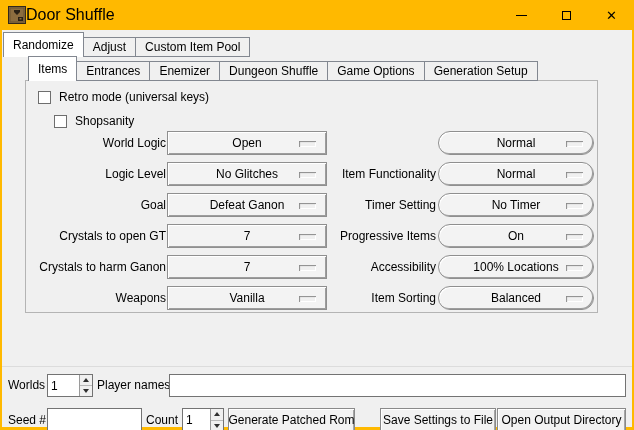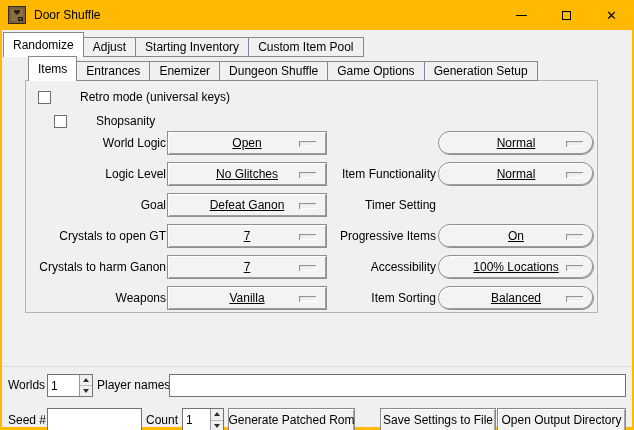--- a/index.html
+++ b/index.html
@@ -6,47 +6,47 @@
   body { background:#c8c8c8; font-family:"Liberation Sans", sans-serif; }
   .window{
     position:relative; width:634px; height:430px; background:#f0f0f0;
     box-shadow: inset 2px 0 0 #ffb900, inset -2px 0 0 #ffb900, inset 0 -3px 0 #ffb900;
     overflow:hidden; font-size:12px; color:#000;
   }
   
   .titlebar{ position:absolute; left:0; top:0; width:634px; height:30px;
     background:#ffb900; display:flex; align-items:center; }
   .app-icon{ margin-left:8px; width:18px; height:18px; flex:0 0 auto; }
-  .title-text{ margin-left:8px; font-size:12px; color:#000; }
+  .title-text{ font-size:16px; color:#000; }
   .win-controls{ margin-left:auto; display:flex; height:30px; }
   .win-btn{ width:45px; height:30px; display:flex; align-items:center; justify-content:center; cursor:default; }
   .min-glyph{ display:block; width:11px; height:1px; background:#000; }
   .max-glyph{ display:block; width:9px; height:9px; border:1px solid #000; background:transparent; }
   .close-glyph{ font-size:13px; line-height:13px; color:#000; }
   
   .tabbar{ position:absolute; display:flex; align-items:flex-end; height:25px; z-index:4; }
   .tabbar.main{ left:3px; top:32px; }
   .tabbar.sub{ left:28px; top:56px; }
   .tab{ height:20px; line-height:19px; padding:0 9px; background:#f0f0f0;
     border:1px solid #828790; margin-left:-1px; white-space:nowrap; position:relative; }
   .tab:first-child{ margin-left:0;text-align:center; }
   .tab.active{ height:25px; line-height:24px; background:#fff; border-bottom:none; z-index:5; }
   
   .frame{ position:absolute; left:25px; top:80px; width:573px; height:233px;
     border:1px solid #b4b4b4; background:#f0f0f0; }
-  .checkbox-row{ position:absolute; left:12px; display:flex; align-items:center; height:16px;gap:21px; }
+  .checkbox-row{ position:absolute; left:12px; display:flex; align-items:center; height:16px; }
   .checkbox-row.row0{ top:8px; } .checkbox-row.row1{ top:32px;margin-left:16px; }
   .checkbox-box{ width:13px; height:13px; background:#fff; border:1px solid #6e6e6e; flex:0 0 auto; }
   .checkbox-label{ margin-left:8px; }
   .opt-label{ position:absolute; height:24px; line-height:24px; text-align:right; white-space:nowrap; }
   .opt-label.col-l{ left:0; width:140px; }
   .opt-label.col-r{ left:280px; width:130px; }
   .opt-menu{ position:absolute; height:24px; background:#f3f3f3; border:1px solid #8f8f8f;
     box-shadow: inset 1px 1px 0 #ffffff, inset -1px -1px 0 #9d9d9d;
-    display:flex; align-items:center; justify-content:center; cursor:default;text-decoration:underline; }
+    display:flex; align-items:center; justify-content:center; cursor:default; }
   .opt-menu.col-l{ left:141px; width:160px; }
   .opt-menu.col-r{ left:412px; width:156px;border-radius:12px; }
   .opt-value{ white-space:nowrap; }
   .opt-indicator{ position:absolute; right:10px; top:9px; width:17px; height:6px;
     background:#f0f0f0; box-shadow: inset 1px 1px 1px #8a8a8a, inset -1px -1px 0 #ffffff; }
   .r0{ top:50px; } .r1{ top:81px; } .r2{ top:112px; } .r3{ top:143px; } .r4{ top:174px; } .r5{ top:205px; }
   .notebook-bottom-line{ position:absolute; left:2px; top:366px; width:630px; height:1px; background:#dcdcdc; }
   
   .lbl{ position:absolute; height:23px; line-height:23px; white-space:nowrap; }
   .entry{ position:absolute; background:#fff; border:1px solid #737373; height:23px; display:flex; }
@@ -88,21 +88,20 @@
       </div>
       <div class="win-btn">
         <span class="close-glyph">✕</span>
       </div>
     </div>
   </div>
 
   <div class="tabbar main">
     <div class="tab active">Randomize</div>
     <div class="tab">Adjust</div>
-    <div class="tab">Starting Inventory</div>
     <div class="tab">Custom Item Pool</div>
   </div>
 
   <div class="tabbar sub">
     <div class="tab active">Items</div>
     <div class="tab">Entrances</div>
     <div class="tab">Enemizer</div>
     <div class="tab">Dungeon Shuffle</div>
     <div class="tab">Game Options</div>
     <div class="tab">Generation Setup</div>
@@ -153,20 +152,24 @@
     <div class="opt-menu col-r r0">
       <span class="opt-value">Normal</span>
       <span class="opt-indicator"></span>
     </div>
     <div class="opt-label col-r r1">Item Functionality</div>
     <div class="opt-menu col-r r1">
       <span class="opt-value">Normal</span>
       <span class="opt-indicator"></span>
     </div>
     <div class="opt-label col-r r2">Timer Setting</div>
+    <div class="opt-menu col-r r2">
+      <span class="opt-value">No Timer</span>
+      <span class="opt-indicator"></span>
+    </div>
     <div class="opt-label col-r r3">Progressive Items</div>
     <div class="opt-menu col-r r3">
       <span class="opt-value">On</span>
       <span class="opt-indicator"></span>
     </div>
     <div class="opt-label col-r r4">Accessibility</div>
     <div class="opt-menu col-r r4">
       <span class="opt-value">100% Locations</span>
       <span class="opt-indicator"></span>
     </div>

